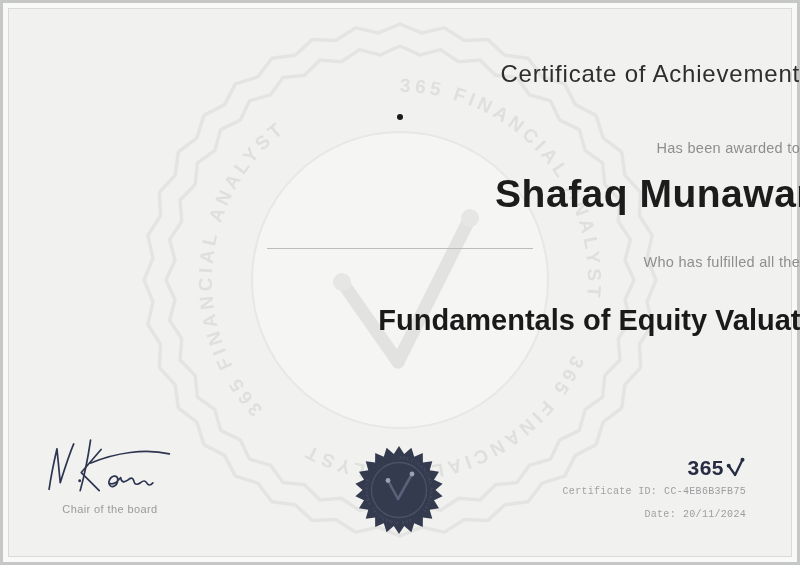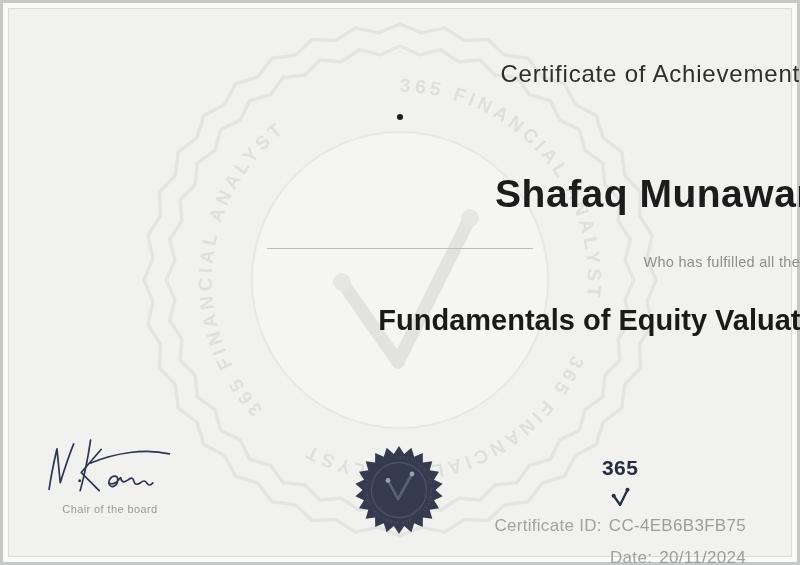--- a/index.html
+++ b/index.html
@@ -30,23 +30,23 @@
   .who2{top:284px;}
   .course{top:304px;font-size:29px;font-weight:bold;color:#1a1a1a;margin-left:44px;}
 
   .sig-svg{position:absolute;left:36px;top:432px;z-index:1;transform:rotate(-3deg);}
   .sig-stroke{fill:none;stroke:#2d3550;stroke-width:1.7;stroke-linecap:round;stroke-linejoin:round;}
   .sig-role{position:absolute;left:44px;top:503px;width:132px;text-align:center;font-size:11px;color:#9a9a9a;letter-spacing:0.4px;z-index:1;}
 
   .seal-svg{position:absolute;left:353px;top:444px;z-index:1;}
 
   .meta{position:absolute;right:54px;top:457px;text-align:right;z-index:1;}
-  .logo-row{display:flex;justify-content:flex-end;align-items:center;gap:11px;flex-direction:column;}
+  .logo-row{display:flex;justify-content:flex-end;align-items:flex-end;gap:1px;}
   .logo-num{font-size:21px;font-weight:bold;color:#262c41;letter-spacing:0.5px;line-height:1;}
-  .meta-line{margin-top:8px;font-size:17px;color:#a2a2a2;letter-spacing:0.3px;}
+  .meta-line{margin-top:8px;font-size:10px;color:#a2a2a2;letter-spacing:0.3px;font-family:Liberation Mono, monospace;}
   .meta-line .val{margin-left:7px;color:#9d9da0;}
   .meta-line.date{margin-top:12px;}
 </style>
 </head>
 <body>
 
 <div class="certificate">
 
   <svg class="watermark" width="800" height="565" viewBox="0 0 800 565">
     <defs>
@@ -61,20 +61,21 @@
       <circle cx="342" cy="282" r="9" stroke="none"></circle>
       <circle cx="470" cy="218" r="9" stroke="none"></circle>
     </g>
     <text class="wm-ring-text">
       <textPath href="#wmring">365 FINANCIAL ANALYST&nbsp;&nbsp;&nbsp;&nbsp;&nbsp;&nbsp;365 FINANCIAL ANALYST&nbsp;&nbsp;&nbsp;&nbsp;&nbsp;&nbsp;365 FINANCIAL ANALYST</textPath>
     </text>
   </svg>
 
   <div class="center title">Certificate of Achievement</div>
   <div class="sep-dot"></div>
+  <div class="center muted awarded">Has been awarded to</div>
   <div class="center name">Shafaq Munawar</div>
   <div class="divider"></div>
   <div class="center muted who1">Who has fulfilled all the</div>
   <div class="center course">Fundamentals of Equity Valuation</div>
 
   <svg class="sig-svg" width="150" height="70" viewBox="0 0 150 70" aria-label="N.Kaster">
     <path class="sig-stroke" d="M12,54 C14,44 18,28 22,14 L23.5,48 C28,36 34,20 39,10"></path>
     <circle cx="43" cy="47" r="1.5" fill="#2d3550"></circle>
     <path class="sig-stroke" d="M56,7 C53,22 48,42 43,57"></path>
     <path class="sig-stroke" d="M66,17 L45,39 L62,58"></path>

